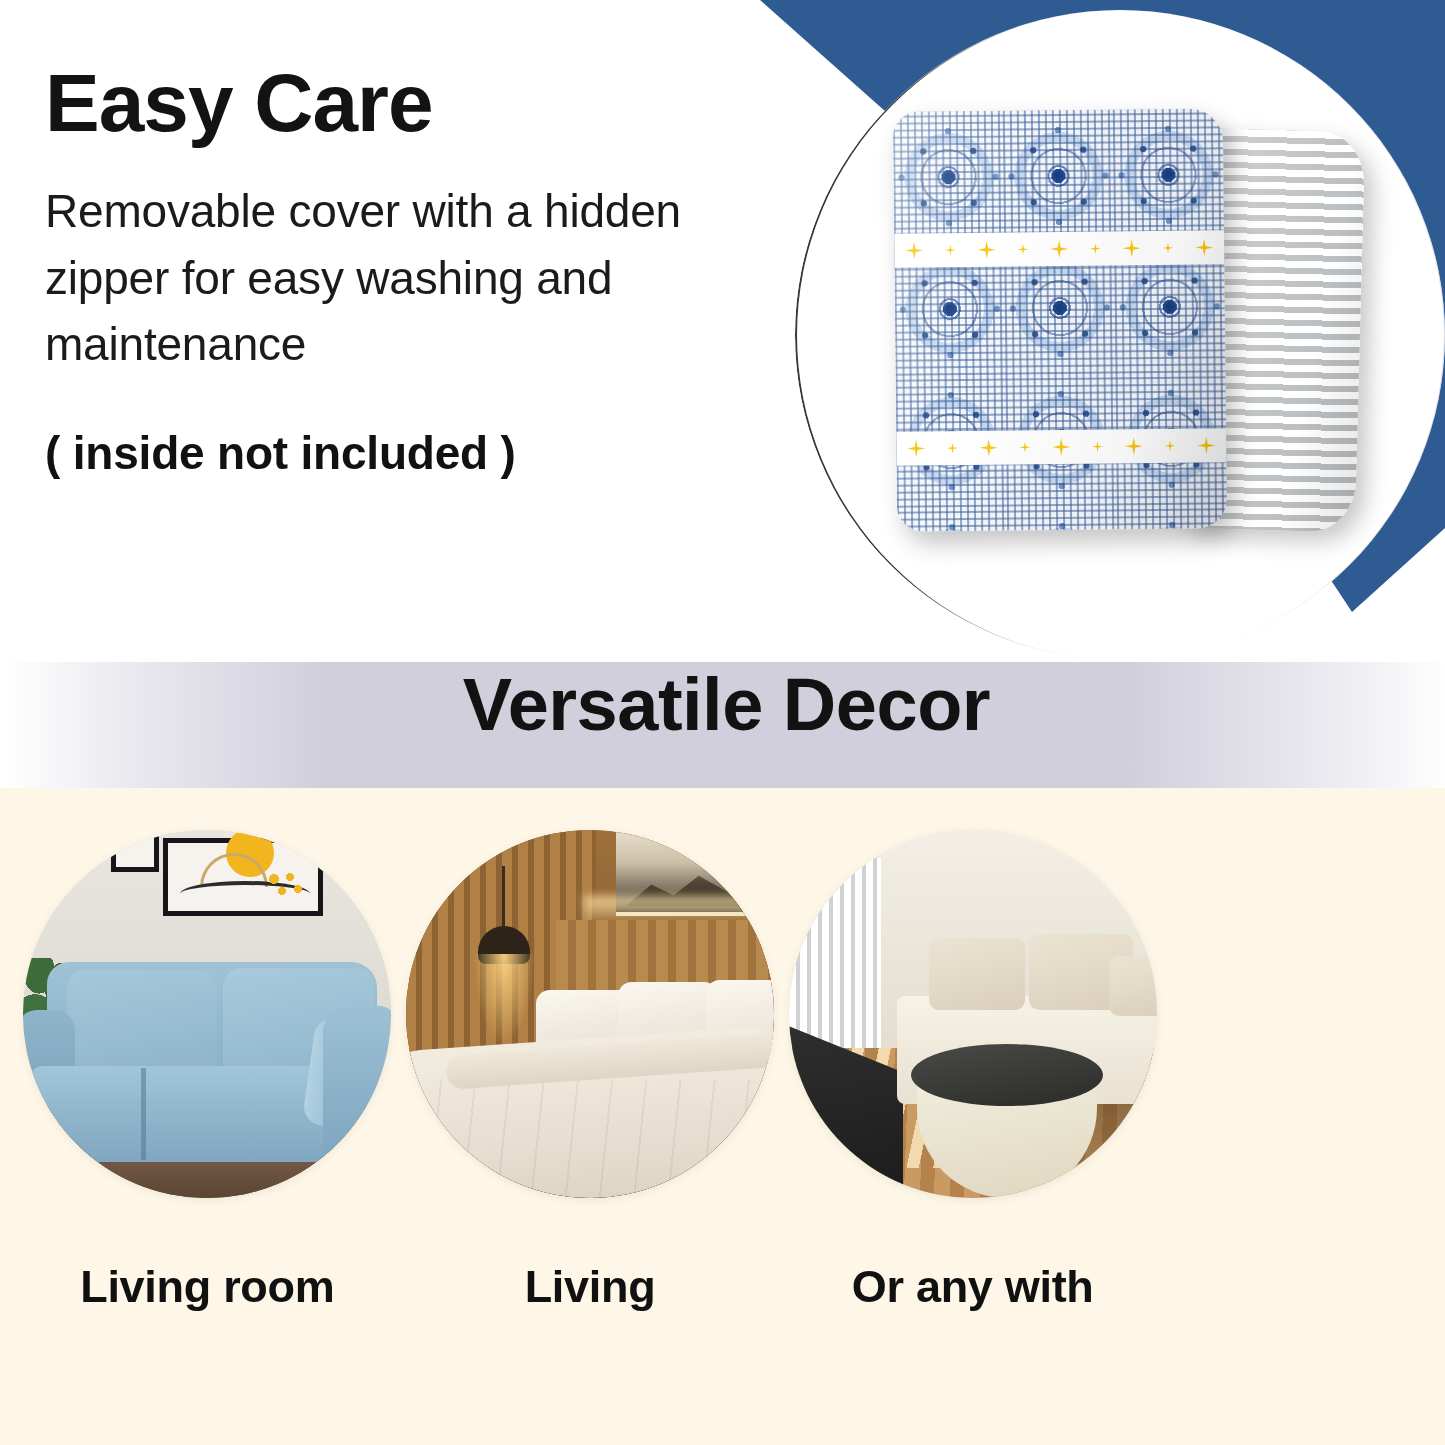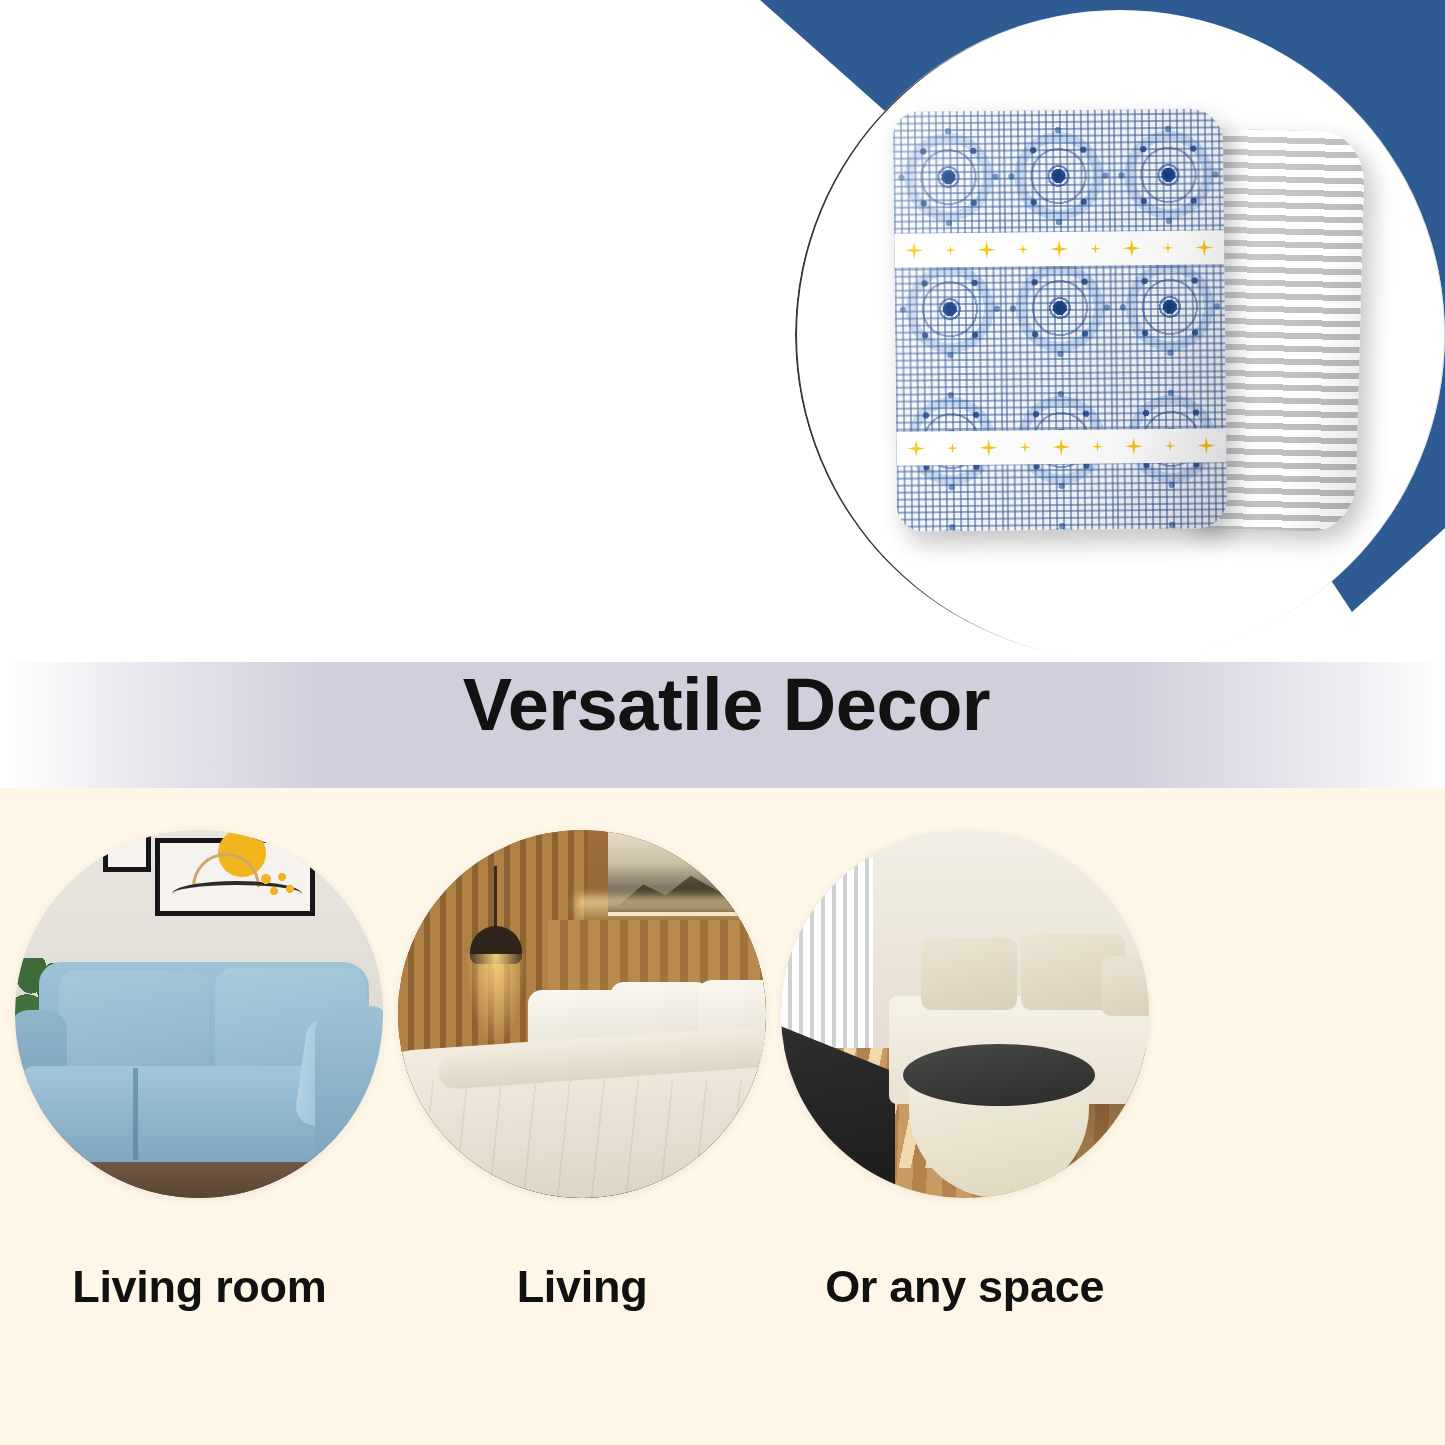--- a/index.html
+++ b/index.html
@@ -140,21 +140,21 @@
   }
   .banner-title {
     font-size:74px; font-weight:bold; color:#121212; letter-spacing:-.5px;
   }
 
   
   .bottom-section {
     position:absolute; left:0; top:788px; width:1445px; height:657px;
     background:#FEF7E8;
   }
-  .cards { position:absolute; left:8px; top:42px; width:1148px; display:flex; }
+  .cards { position:absolute; left:16px; top:42px; width:1148px; display:flex; }
   .card { width:481px; display:flex; flex-direction:column; align-items:center; }
   .photo {
     width:368px; height:368px; border-radius:50%; overflow:hidden; position:relative;
     box-shadow:0 2px 10px rgba(0,0,0,.07);
   }
   .card-label {
     margin-top:63px; font-size:45px; font-weight:bold; color:#111111; letter-spacing:-.3px;
   }
 
   
@@ -317,20 +317,25 @@
             <span class="star"></span>
           </div>
 
           <div class="pillow-shade"></div>
         </div>
 
       </div>
     </div>
     <div class="hero-circle-ring"></div>
 
+    <div class="text-block">
+      <div class="headline">Easy Care</div>
+      <div class="body-copy">Removable cover with a hidden zipper for easy washing and maintenance</div>
+      <div class="note">( inside not included )</div>
+    </div>
   </div>
 
   <div class="banner">
     <div class="banner-title">Versatile Decor</div>
   </div>
 
   <div class="bottom-section">
     <div class="cards">
 
       <div class="card">
@@ -389,19 +394,19 @@
           <div class="shadow"></div>
           <div class="sunstripe"></div>
           <div class="ledge"></div>
           <div class="daybed"></div>
           <div class="cu cu1"></div>
           <div class="cu cu2"></div>
           <div class="cu cu3"></div>
           <div class="ottoman-body"></div>
           <div class="ottoman-top"></div>
         </div>
-        <div class="card-label">Or any space</div>
+        <div class="card-label">Or any with</div>
       </div>
 
     </div>
   </div>
 
 </div>
 
 </body></html>

